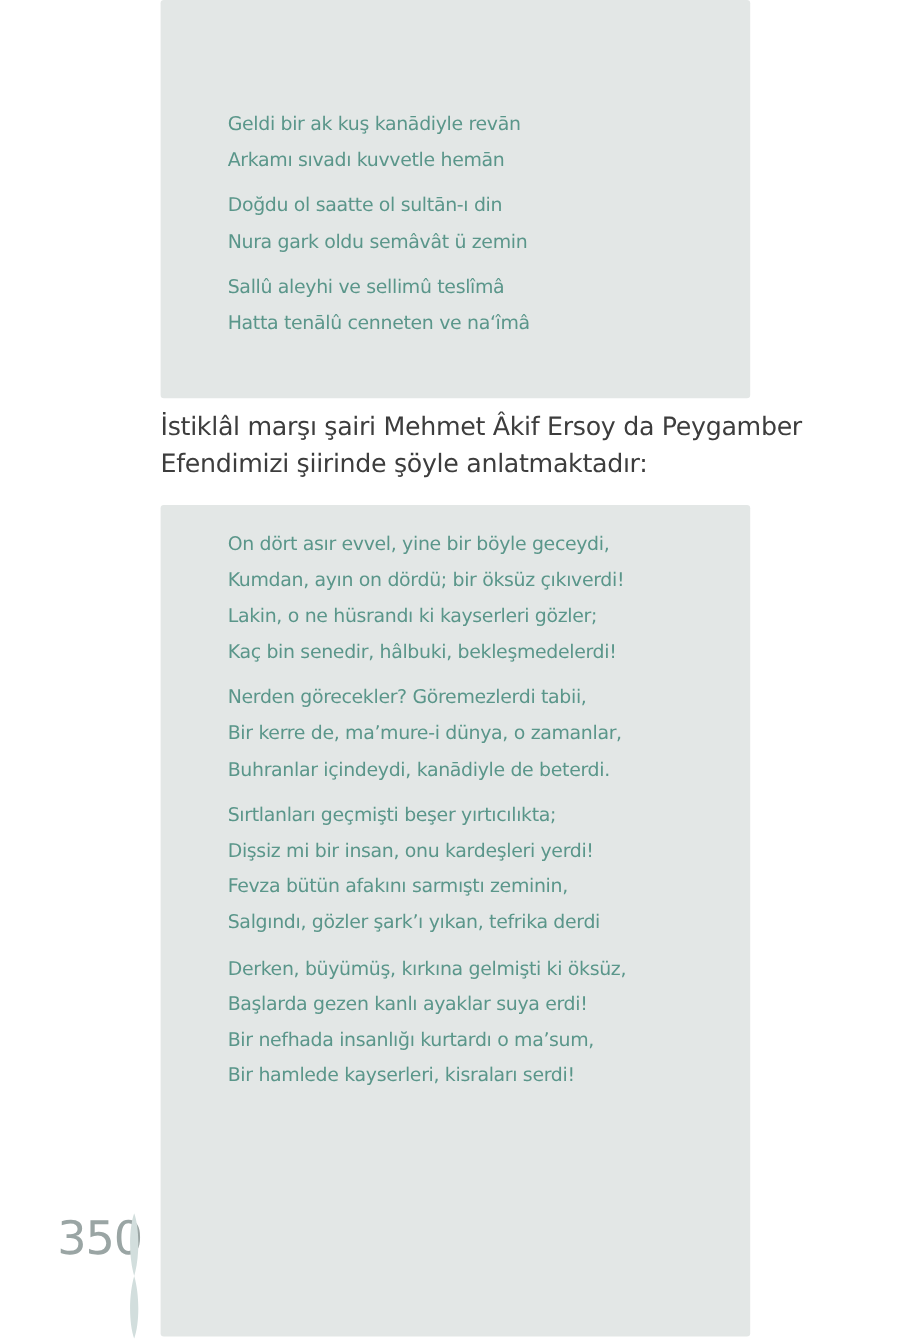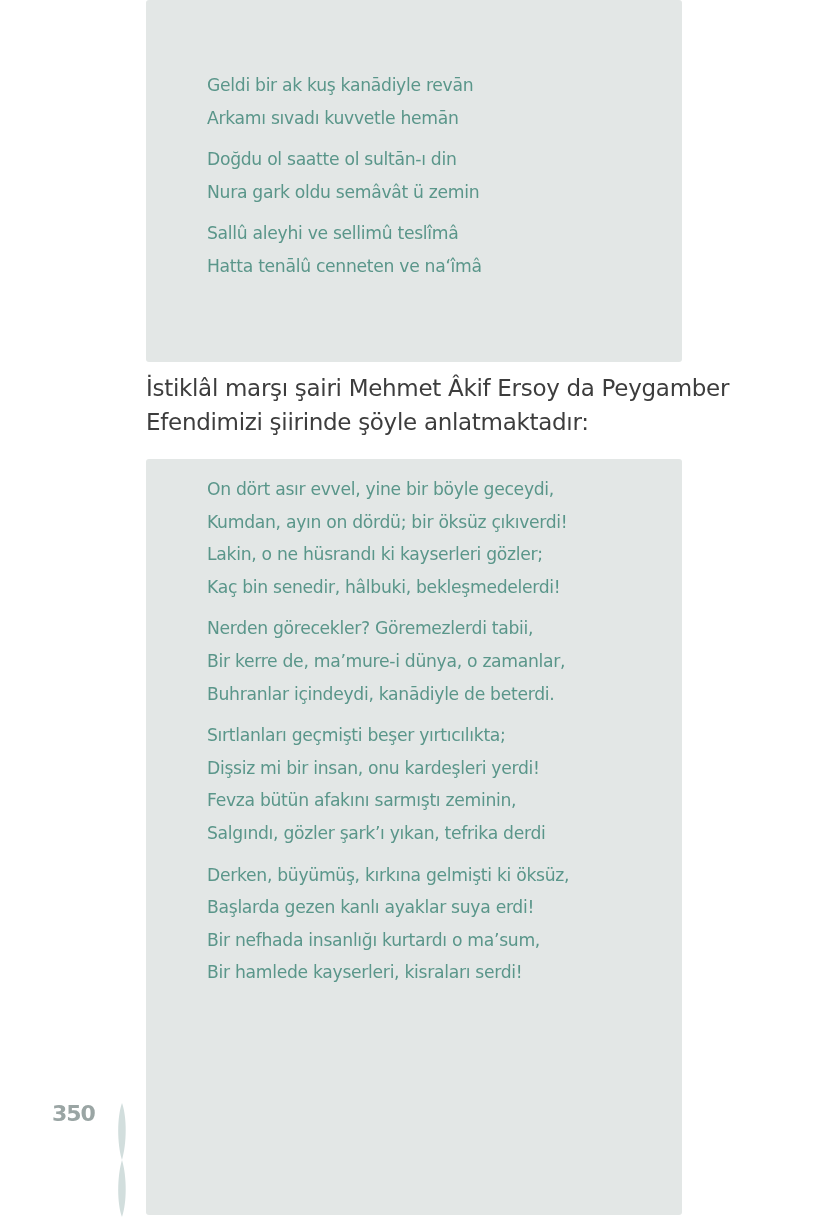--- a/index.html
+++ b/index.html
@@ -18,26 +18,26 @@
       position: absolute;
       left: 146px;
       width: 536px;
       background: #e3e7e6;
       border-radius: 3px;
       box-sizing: border-box;
     }
     #poem-box-1 {
       top: 0;
       height: 362px;
-      padding-top: 69px;
+      padding-top: 97px;
     }
     #poem-box-2 {
       top: 459px;
       height: 756px;
-      padding-top: 14px;
+      padding-top: 20px;
     }
     .stanza {
       margin-left: 61px;
       margin-bottom: 9px;
     }
     .line {
       color: #5a968a;
       font-size: 17.2px;
       line-height: 32.6px;
       height: 32.6px;
@@ -52,23 +52,23 @@
       color: #3d3d3d;
       font-size: 23px;
       line-height: 33.5px;
       letter-spacing: -0.3px;
     }
     .intro span { display: block; white-space: nowrap; }
     .page-number {
       position: absolute;
       left: 52px;
       top: 1101px;
-      font-size: 22px;
+      font-size: 42px;
       color: #9aa5a4;
-      font-weight: 700;
+      font-weight: 400;
       letter-spacing: -1px;
     }
     .page-ornament {
       position: absolute;
       left: 114px;
       top: 1103px;
       width: 16px;
       height: 114px;
     }
   </style>

